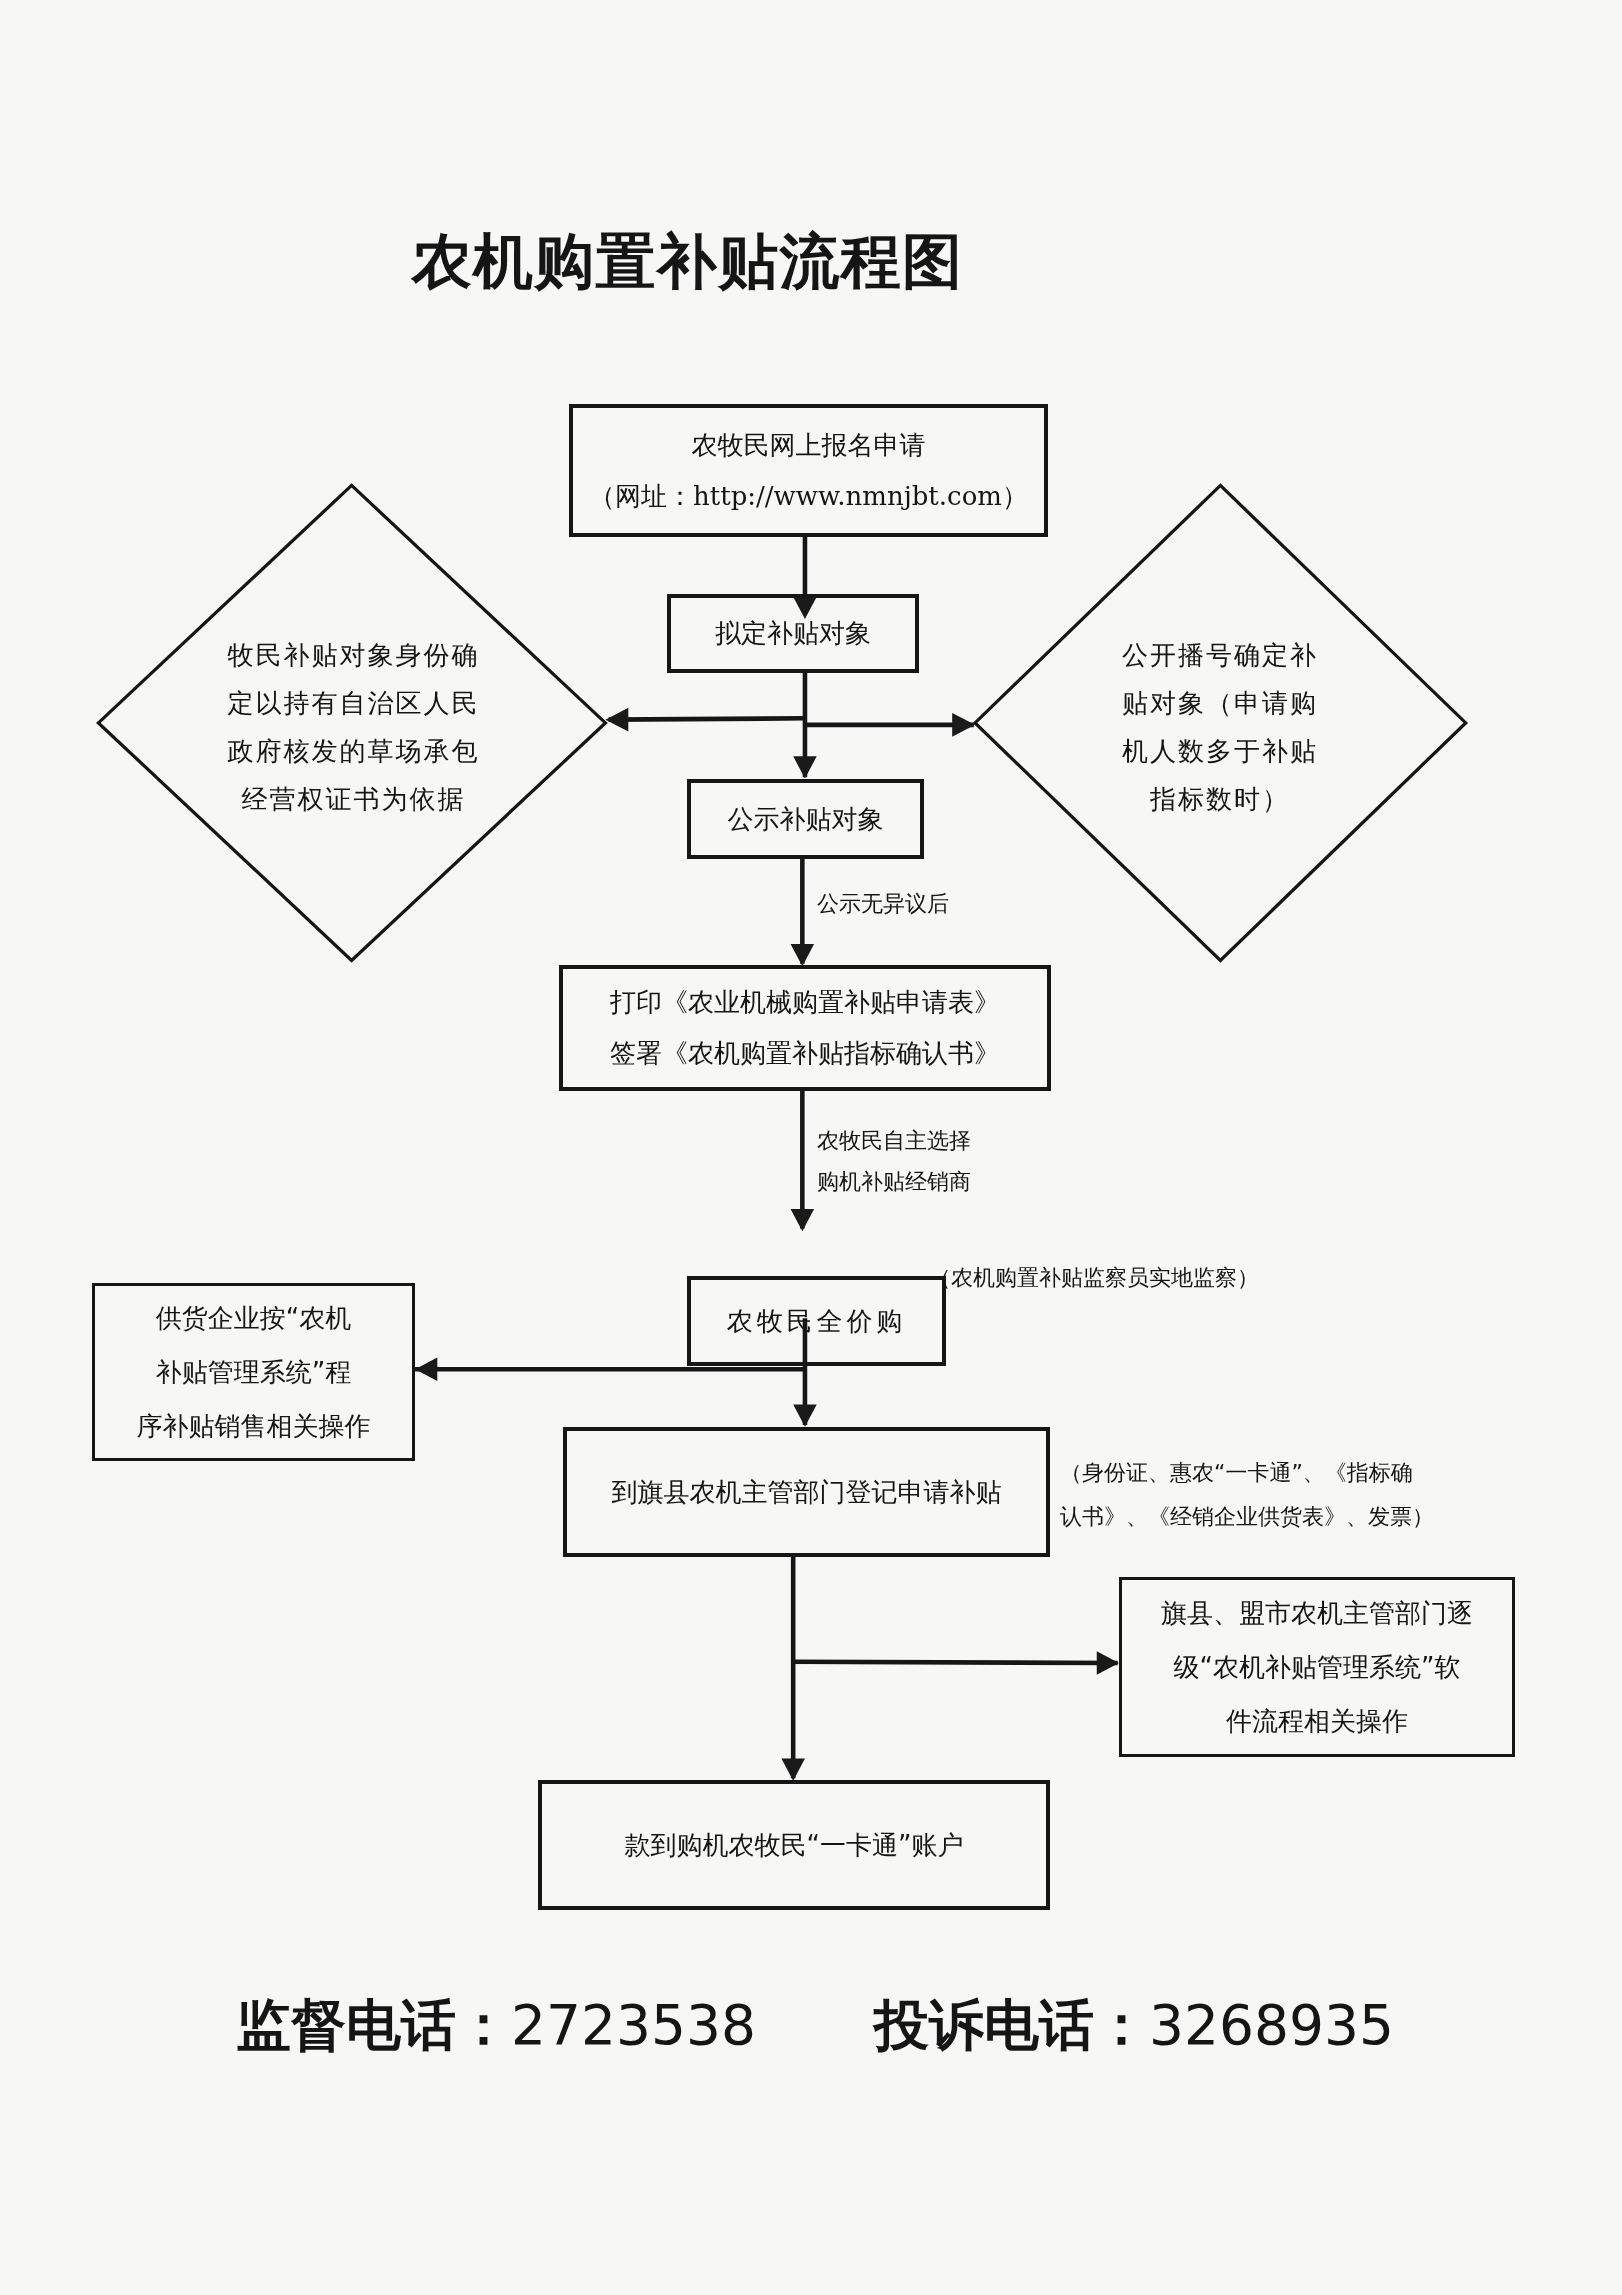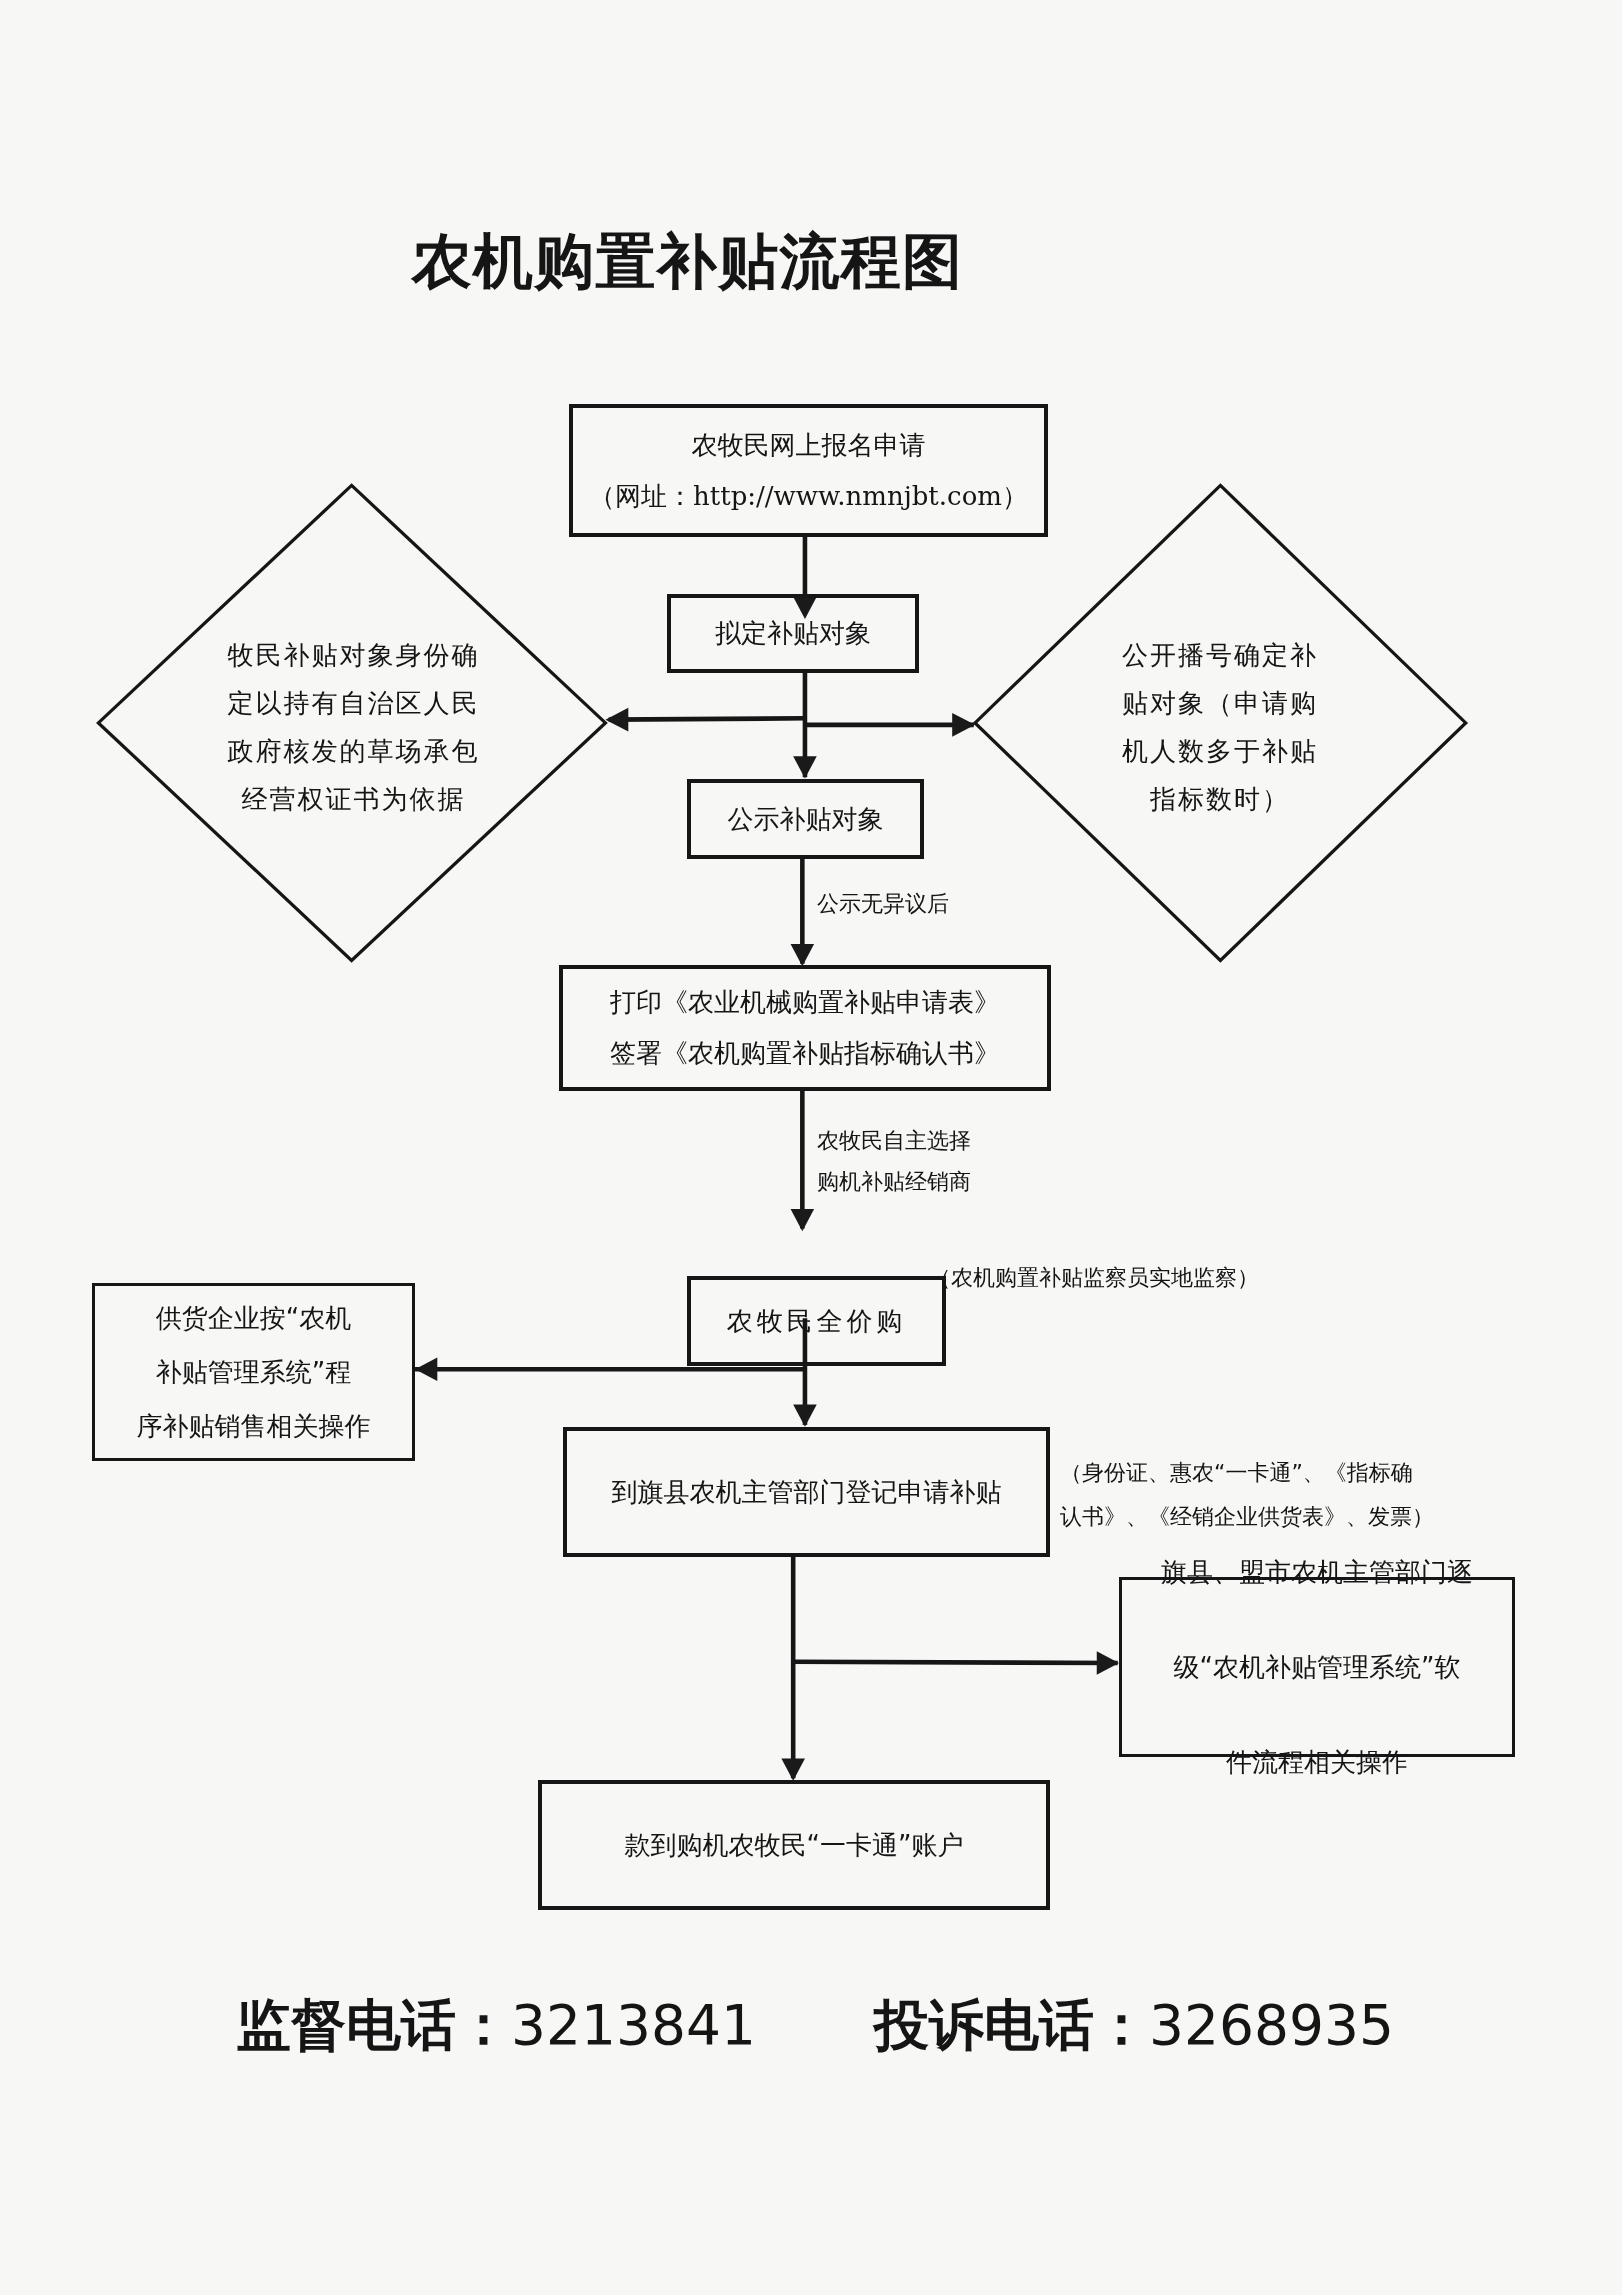--- a/index.html
+++ b/index.html
@@ -114,21 +114,21 @@
 <div class="box" style="left:538px; top:1780px; width:512px; height:130px;">
   <span class="line">款到购机农牧民“一卡通”账户</span>
 </div>
 
 <div class="box thin" style="left:92px; top:1283px; width:323px; height:178px; line-height:54px;">
   <span class="line">供货企业按“农机</span>
   <span class="line">补贴管理系统”程</span>
   <span class="line">序补贴销售相关操作</span>
 </div>
 
-<div class="box thin" style="left:1119px; top:1577px; width:396px; height:180px; line-height:54px;gap:41px;">
+<div class="box thin" style="left:1119px; top:1577px; width:396px; height:180px; line-height:54px;">
   <span class="line">旗县、盟市农机主管部门逐</span>
   <span class="line">级“农机补贴管理系统”软</span>
   <span class="line">件流程相关操作</span>
 </div>
 
 <div class="dtext" style="left:216px; top:631px; width:275px;">
   <div>牧民补贴对象身份确</div>
   <div>定以持有自治区人民</div>
   <div>政府核发的草场承包</div>
   <div>经营权证书为依据</div>
@@ -149,18 +149,18 @@
 </div>
 
 <div class="note" style="left:929px; top:1256px;">（农机购置补贴监察员实地监察）</div>
 
 <div class="note" style="left:1060px; top:1451px;">
   <div>（身份证、惠农“一卡通”、《指标确</div>
   <div>认书》、《经销企业供货表》、发票）</div>
 </div>
 
 <div class="phone" style="left:236px;">
-  <span>监督电话：</span><span style="font-weight:normal;">3213841</span>
+  <span>监督电话：</span><span style="font-weight:normal;">2723538</span>
 </div>
 <div class="phone" style="left:874px;">
   <span>投诉电话：</span><span style="font-weight:normal;">3268935</span>
 </div>
 
 
 </body></html>

